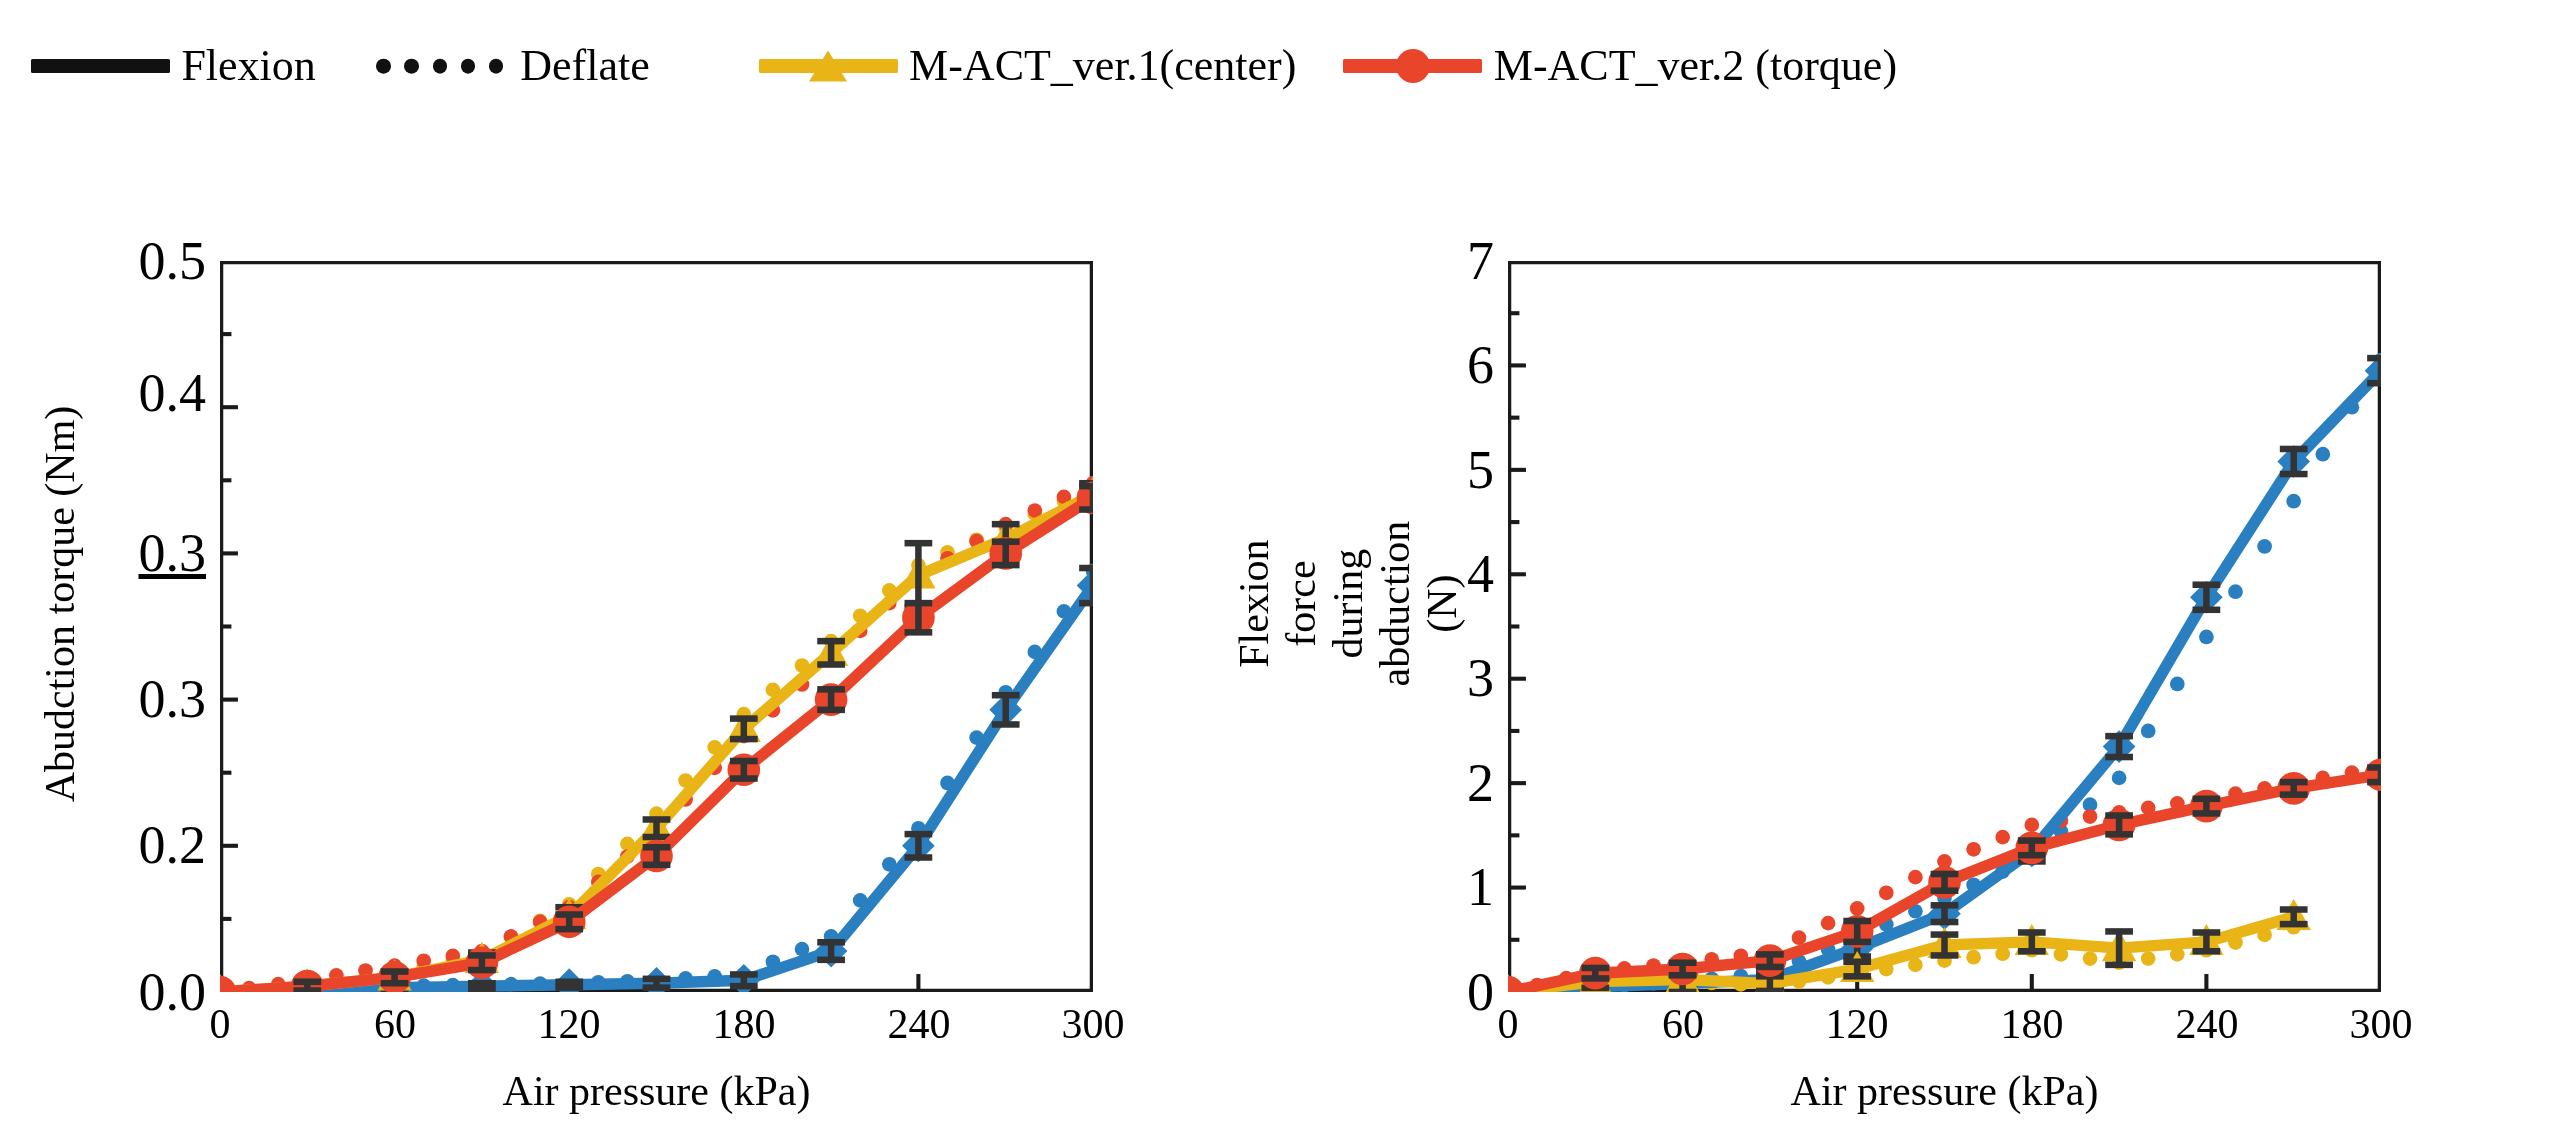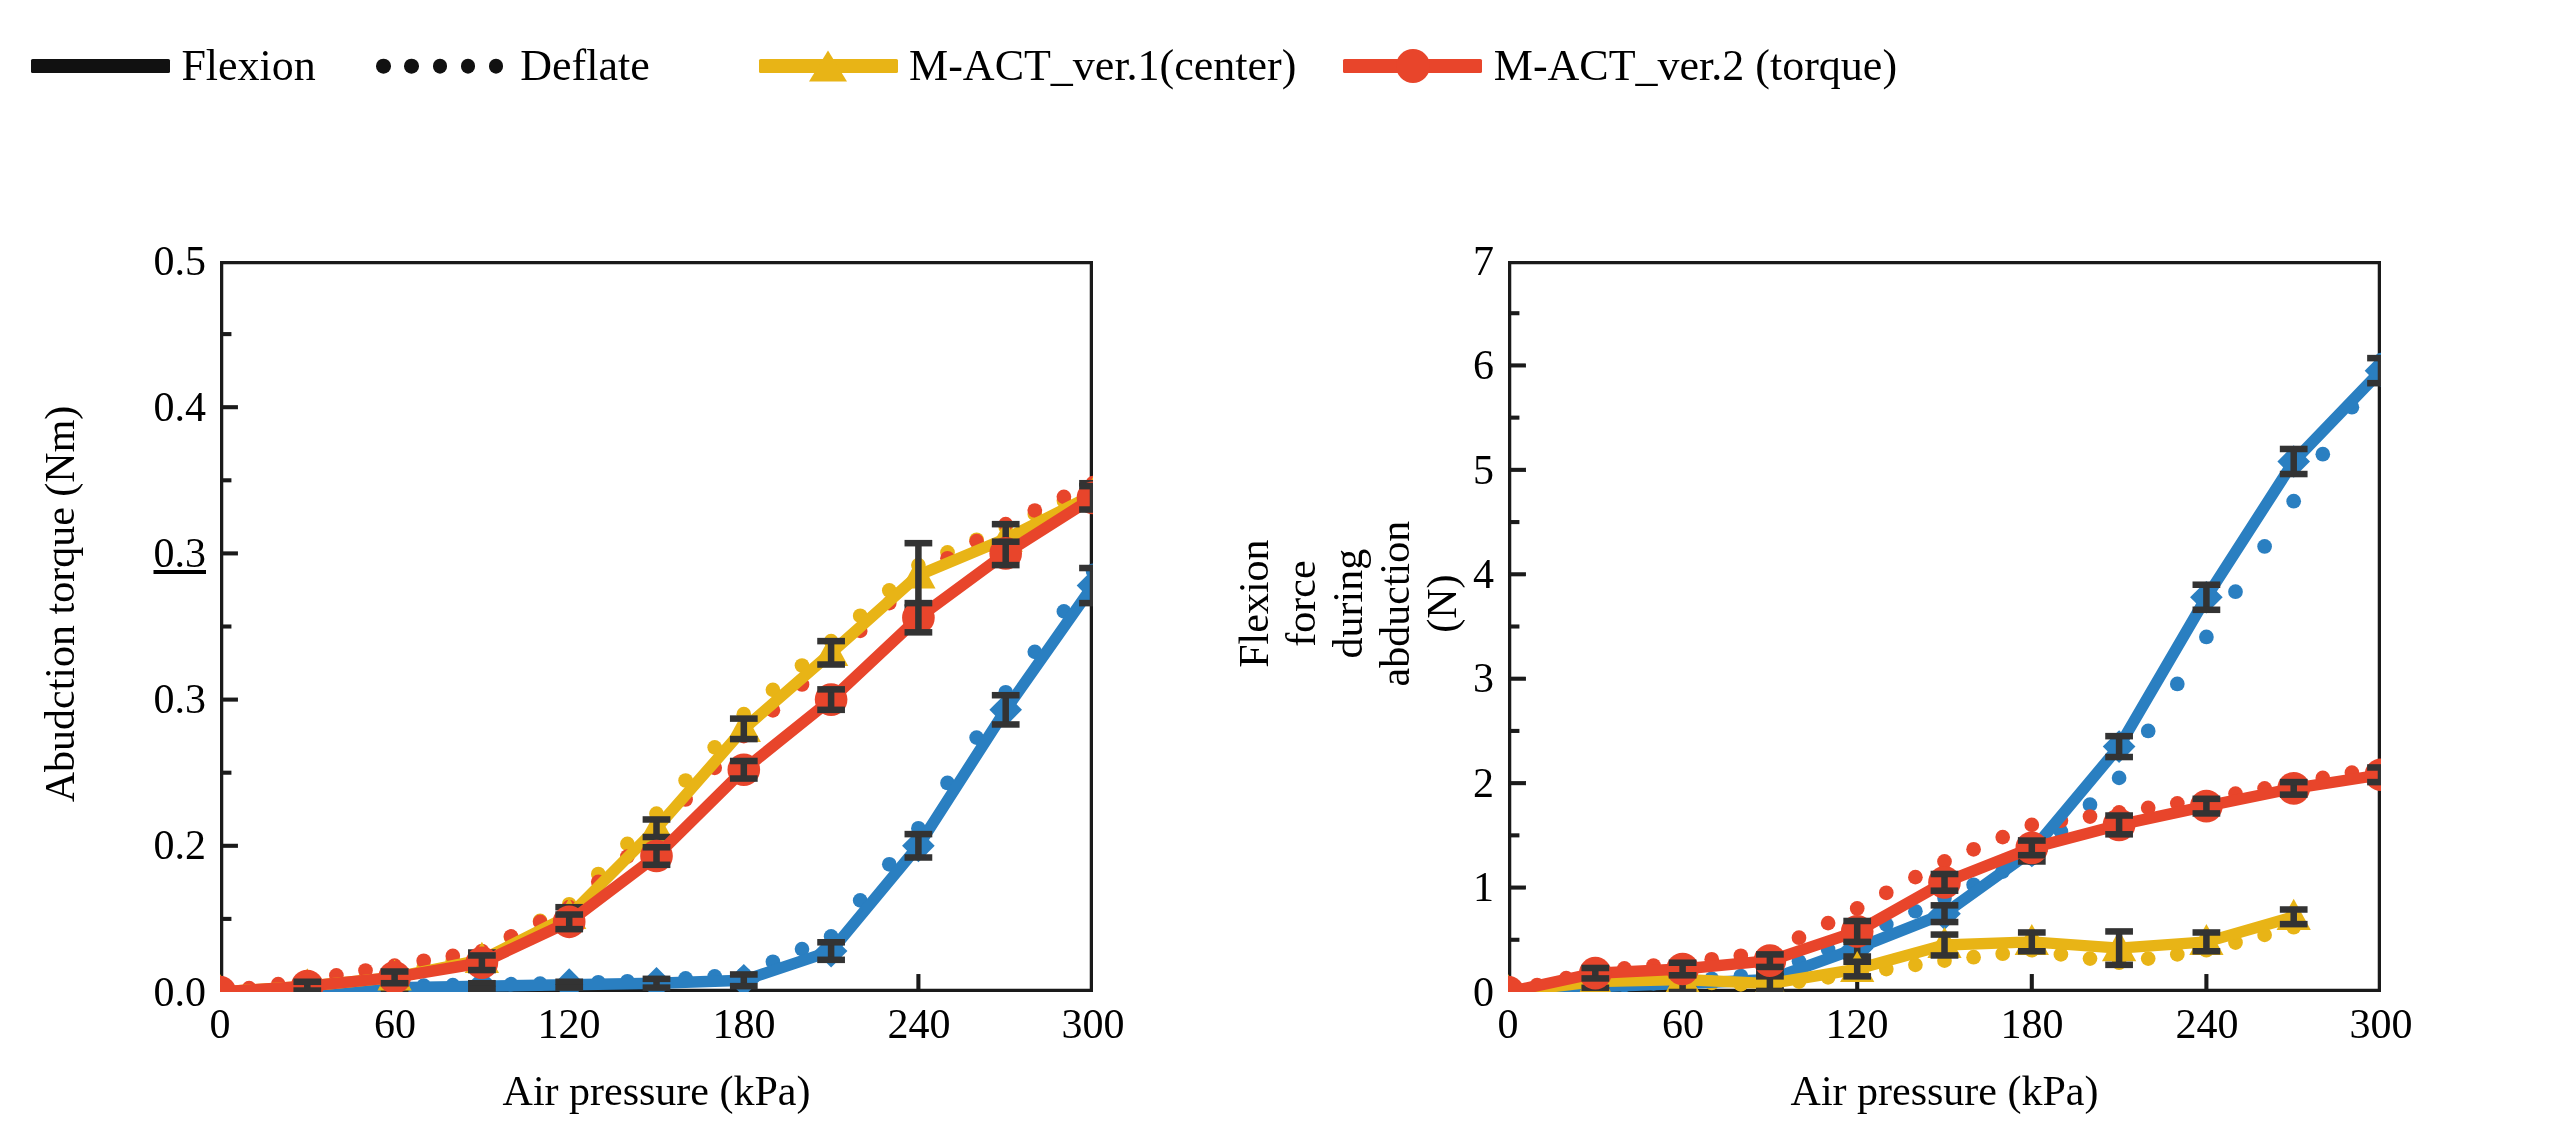--- a/index.html
+++ b/index.html
@@ -30,21 +30,21 @@
           display:flex;align-items:center;justify-content:center;}
   .ylabel span{display:block;transform:rotate(-90deg);white-space:nowrap;font-size:42px;text-align:center;}
   .ylabel.two span{line-height:1.12;white-space:normal;width:620px;}
 
   .plotwrap{position:absolute;}
   .plotwrap.left{left:220px;top:147px;width:873px;height:731px;}
   .plotwrap.right{left:220px;top:147px;width:873px;height:731px;}
   .plot{position:absolute;left:0;top:0;width:100%;height:100%;}
   .plot svg{display:block;width:100%;height:100%;}
 
-  .ytick{position:absolute;right:0;transform:translateY(-50%);font-size:42px;white-space:nowrap;text-align:left;}
+  .ytick{position:absolute;right:0;transform:translateY(-50%);font-size:54px;white-space:nowrap;text-align:left;}
   .yticks{position:absolute;top:147px;width:206px;height:731px;}
   .yticks.left{left:0;}
   .yticks.right{left:0;}
 
   .xticks{position:absolute;top:886px;height:57px;width:873px;left:220px;}
   .xtick{position:absolute;top:0;transform:translateX(-50%);font-size:42px;white-space:nowrap;}
 
   .xlabel{position:absolute;top:953px;left:220px;width:873px;text-align:center;font-size:42px;}
 </style>
 </head>
@@ -101,21 +101,21 @@
 
     <div class="ylabel">
       <span>Abudction torque (Nm)</span>
     </div>
 
     <div class="yticks left" id="yticks-a">
         <div class="ytick" style="top: 731px;">0.0</div>
         <div class="ytick" style="top: 584px;">0.2</div>
         <div class="ytick" style="top: 438px;">0.3</div>
         <div class="ytick" style="top: 292px; text-decoration: underline;">0.3</div>
-        <div class="ytick" style="top: 146px;">0.4</div>
+        <div class="ytick" style="top: 132px;">0.4</div>
         <div class="ytick" style="top: 0px;">0.5</div>
       </div>
 
     <div class="plotwrap left">
       <div class="plot">
           <svg id="svg-a" viewBox="0 0 1070 895" preserveAspectRatio="none">
             <rect x="1.5" y="1.5" width="1067" height="892" fill="none" stroke="#1a1a1a" stroke-width="5"></rect>
             <line x1="0" y1="895" x2="0" y2="873" stroke="#1a1a1a" stroke-width="5"></line>
             <line x1="214" y1="895" x2="214" y2="873" stroke="#1a1a1a" stroke-width="5"></line>
             <line x1="428" y1="895" x2="428" y2="873" stroke="#1a1a1a" stroke-width="5"></line>

